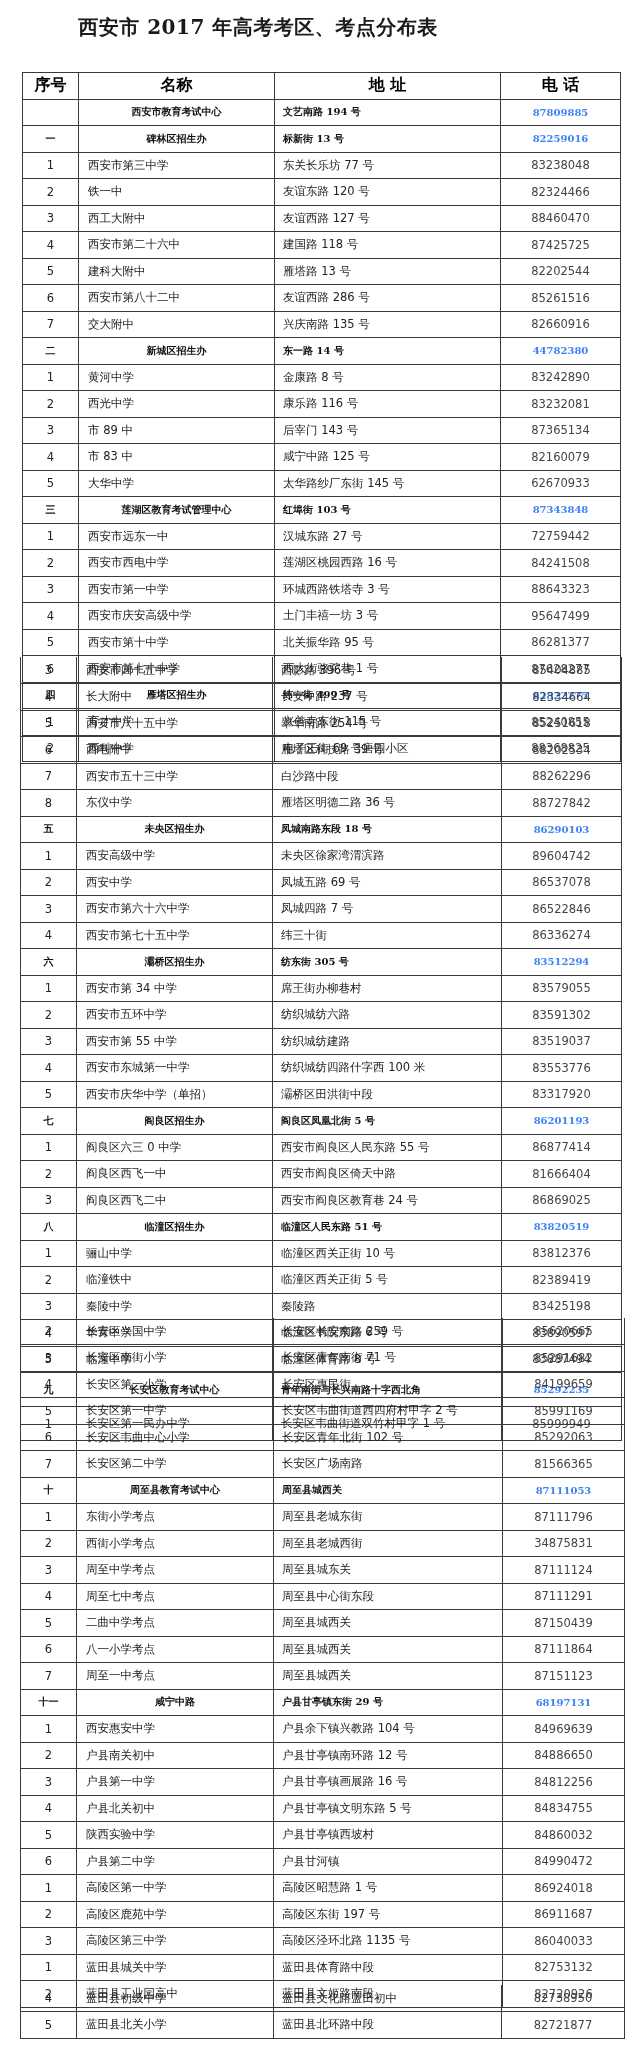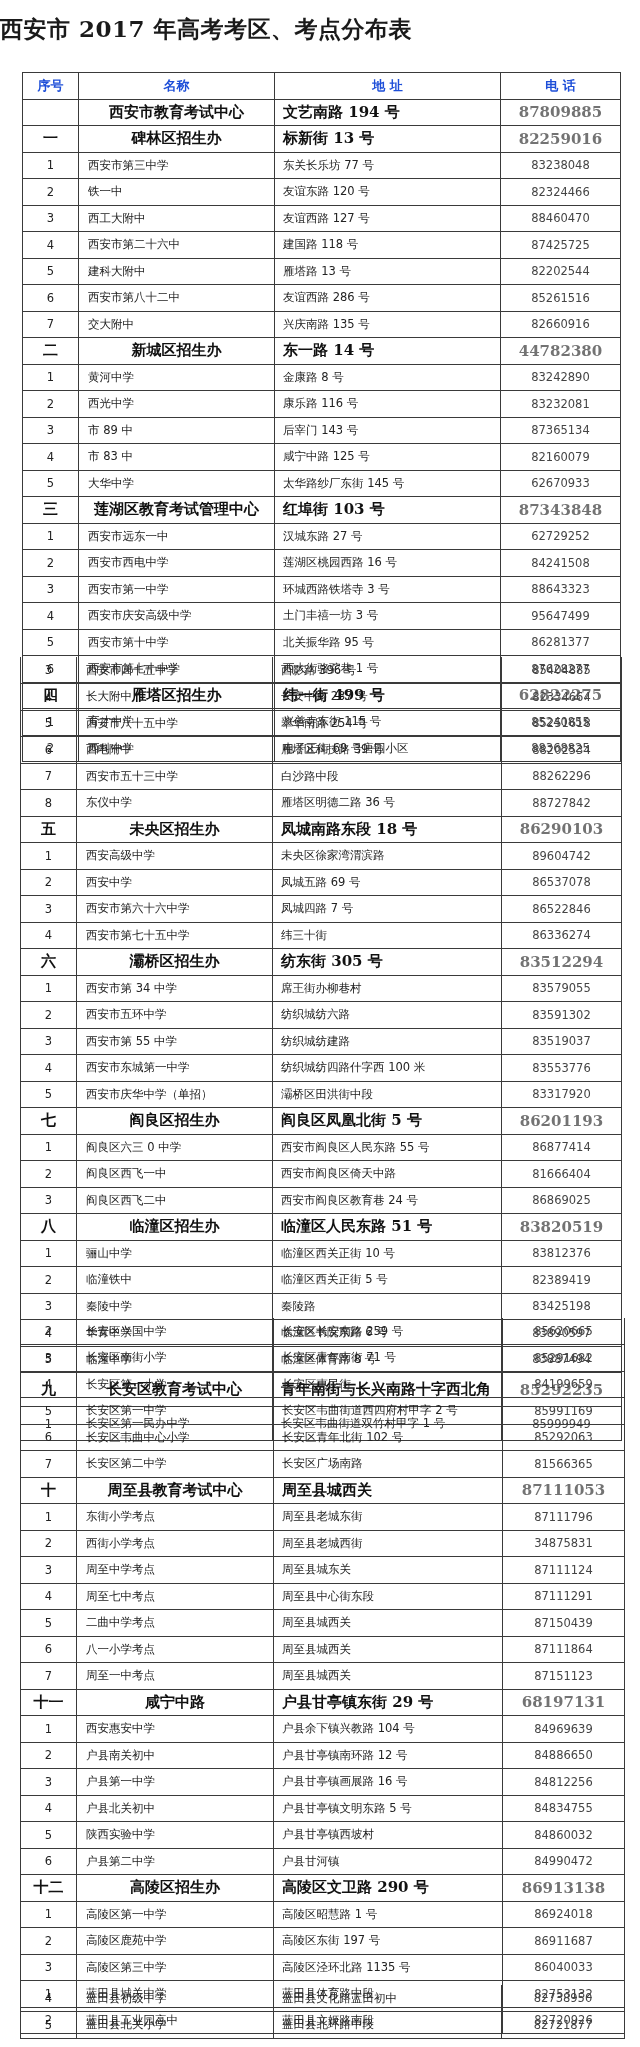--- a/index.html
+++ b/index.html
@@ -1,30 +1,30 @@
 <!DOCTYPE html>
 <html><head>
 <meta charset="utf-8">
 <style>
   html, body { margin:0; padding:0; background:#ffffff; }
   body { width:640px; height:2047px; position:relative; overflow:hidden;
          font-family:"DejaVu Sans", "Liberation Sans", sans-serif; color:#222; }
-  .title { position:absolute; left:0; top:14px; width:516px; 
-           font-family:"DejaVu Serif", "Liberation Serif", serif; font-size:23px; font-weight:bold; color:#1a1a1a; letter-spacing:0.5px; }
+  .title { position:absolute; left:0; top:14px; width:516px; text-align:center;
+           font-family:"DejaVu Serif", "Liberation Serif", serif; font-size:20px; font-weight:bold; color:#1a1a1a; letter-spacing:0.5px; }
   table.seg { position:absolute; border-collapse:collapse; table-layout:fixed; }
   table.seg td { border:1px solid #3a3a3a; font-size:11.5px; padding:0; overflow:hidden; white-space:nowrap; }
   table.seg tr { height:26.5px; }
   td.c0 { text-align:center; }
   td.c1 { padding-left:9px !important; }
   td.c2 { padding-left:8px !important; }
   td.c3 { text-align:center; color:#444; }
-  tr.head td { font-weight:bold; text-align:center !important; padding-left:0 !important; color:#1d4ed8; font-family:"DejaVu Serif", serif; font-size:13px; }
-  tr.office td { font-weight:bold; color:#111; font-family:"DejaVu Serif", "Liberation Serif", serif; font-size:15px; }
+  tr.head td { font-weight:bold; text-align:center !important; padding-left:0 !important; color:#000000; font-family:"DejaVu Serif", serif; font-size:16px; }
+  tr.office td { font-weight:bold; color:#111; font-family:"DejaVu Serif", "Liberation Serif", serif; font-size:10px; }
   tr.office td.c1 { text-align:center; padding-left:0 !important; }
-  tr.office td.c3 { color:#737373; }
+  tr.office td.c3 { color:#3b82f6; }
   tr.tall { height:34px !important; }
   table.open-top tr:first-child td { border-top:none; }
 </style>
 </head>
 <body>
 
 <div class="title">西安市 2017 年高考考区、考点分布表</div>
 
 <table class="seg" id="seg0" style="left:22px; top:72px; width:598px;">
   <colgroup>
@@ -133,21 +133,21 @@
       <tr class="office">
         <td class="c0">三</td>
         <td class="c1">莲湖区教育考试管理中心</td>
         <td class="c2">红埠街 103 号</td>
         <td class="c3">87343848</td>
       </tr>
       <tr class="site">
         <td class="c0">1</td>
         <td class="c1">西安市远东一中</td>
         <td class="c2">汉城东路 27 号</td>
-        <td class="c3">62729252</td>
+        <td class="c3">72759442</td>
       </tr>
       <tr class="site">
         <td class="c0">2</td>
         <td class="c1">西安市西电中学</td>
         <td class="c2">莲湖区桃园西路 16 号</td>
         <td class="c3">84241508</td>
       </tr>
       <tr class="site">
         <td class="c0">3</td>
         <td class="c1">西安市第一中学</td>
@@ -505,26 +505,20 @@
         <td class="c1">陕西实验中学</td>
         <td class="c2">户县甘亭镇西坡村</td>
         <td class="c3">84860032</td>
       </tr>
       <tr class="site">
         <td class="c0">6</td>
         <td class="c1">户县第二中学</td>
         <td class="c2">户县甘河镇</td>
         <td class="c3">84990472</td>
       </tr>
-      <tr class="office">
-        <td class="c0">十二</td>
-        <td class="c1">高陵区招生办</td>
-        <td class="c2">高陵区文卫路 290 号</td>
-        <td class="c3">86913138</td>
-      </tr>
       <tr class="site">
         <td class="c0">1</td>
         <td class="c1">高陵区第一中学</td>
         <td class="c2">高陵区昭慧路 1 号</td>
         <td class="c3">86924018</td>
       </tr>
       <tr class="site">
         <td class="c0">2</td>
         <td class="c1">高陵区鹿苑中学</td>
         <td class="c2">高陵区东街 197 号</td>

